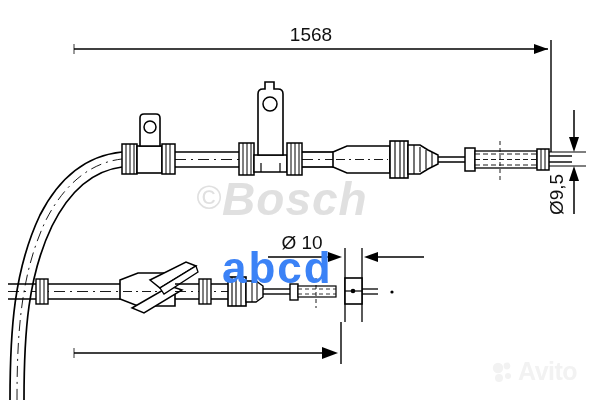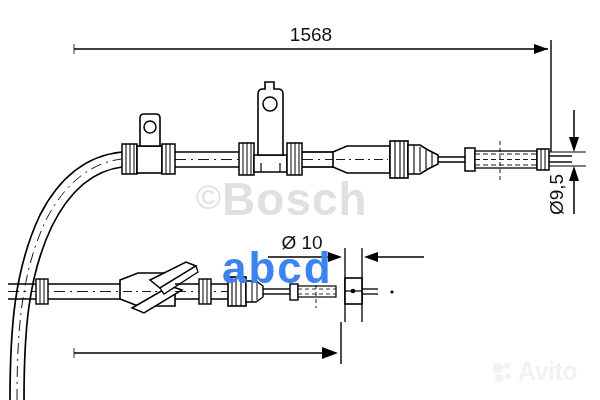--- a/index.html
+++ b/index.html
@@ -37,20 +37,21 @@
     position: absolute;
     left: 196px;
     top: 172px;
     font-family: "Liberation Sans", sans-serif;
     font-size: 46px;
     font-weight: bold;
     color: #e0e0e0;
     letter-spacing: 1px;
     user-select: none;
     white-space: nowrap;
+    font-style: italic;
   }
   .wm-bosch .cmark {
     font-size: 34px;
     font-weight: normal;
     vertical-align: 6px;
   }
   .wm-abcd {
     position: absolute;
     left: 222px;
     top: 243px;

